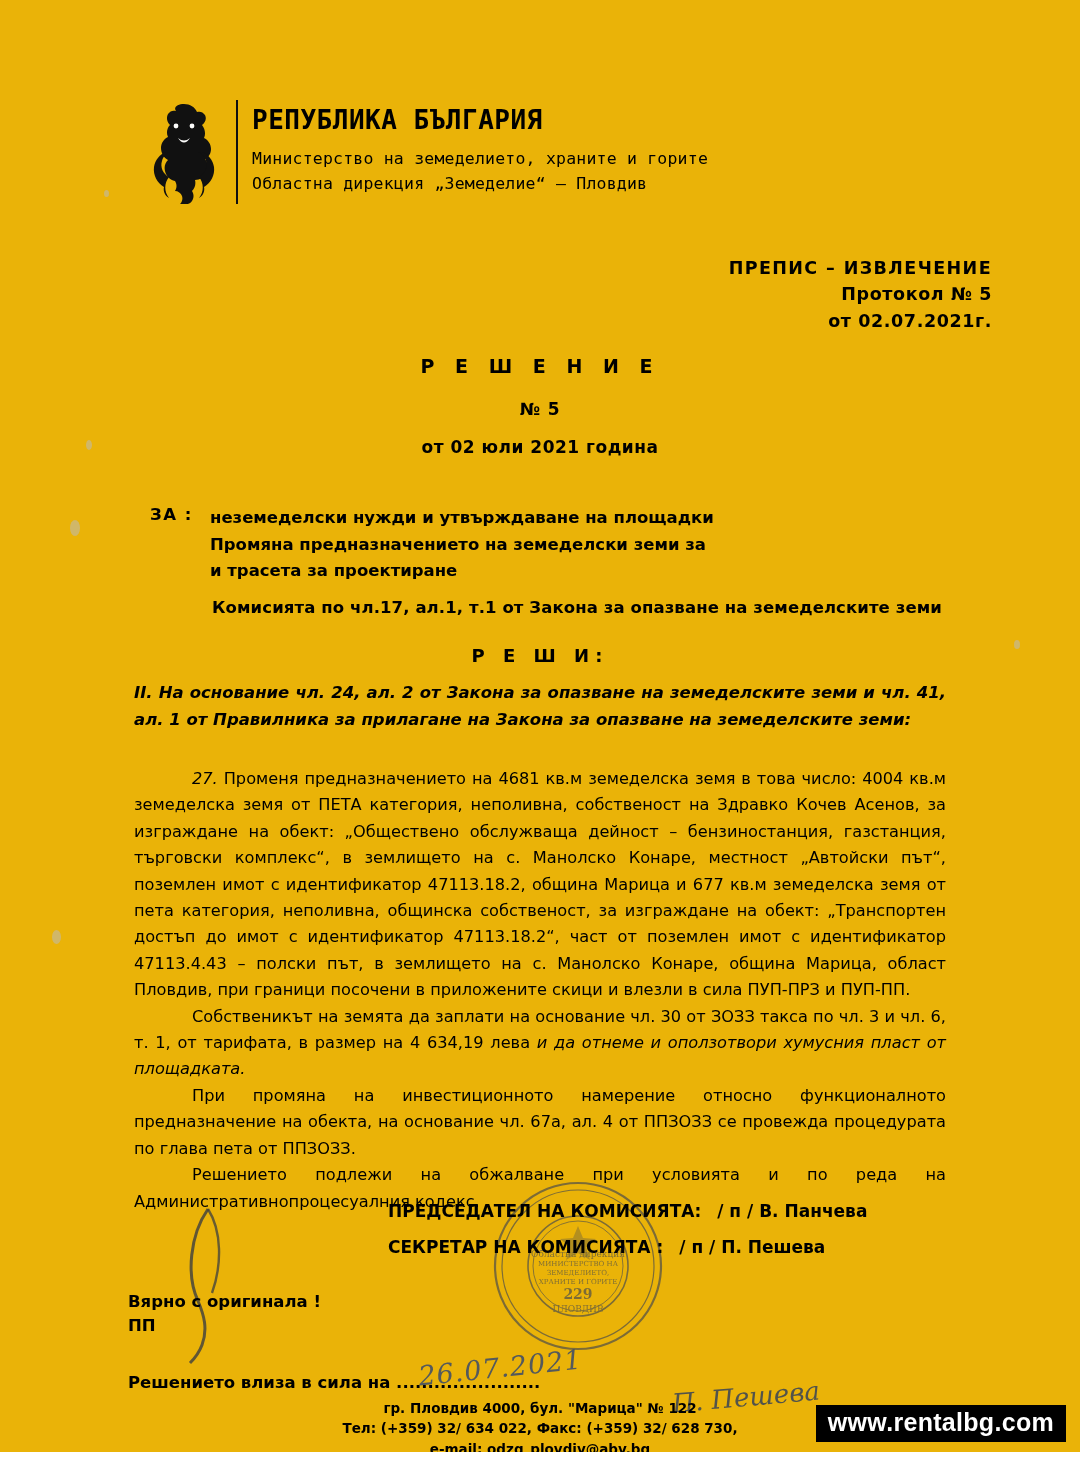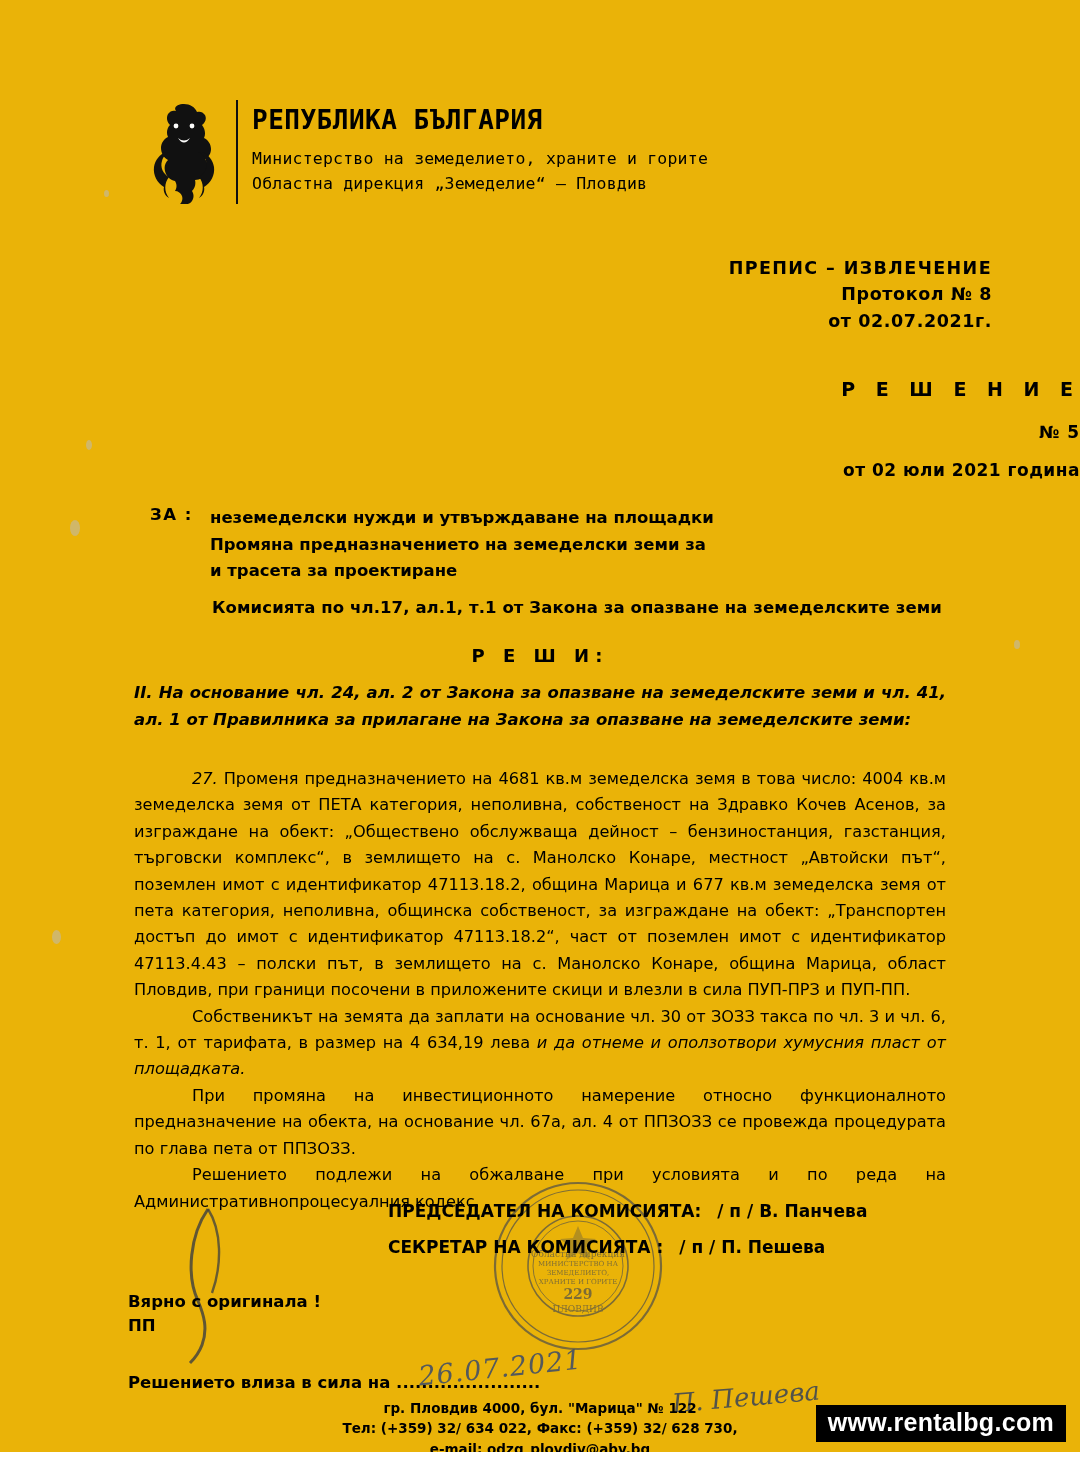--- a/index.html
+++ b/index.html
@@ -65,22 +65,22 @@
     line-height: 1.5;
     letter-spacing: 0.6px;
   }
   .docref .l1 { letter-spacing: 1.4px; }
 
   
   .title-block {
     position: absolute;
     left: 0;
     right: 0;
-    top: 378px;
-    text-align: right;
+    top: 355px;
+    text-align: center;
   }
   .t-reshenie {
     font-size: 19px;
     font-weight: bold;
     letter-spacing: 7px;
     margin-bottom: 22px;
   }
   .t-num {
     font-size: 17px;
     font-weight: bold;
@@ -315,21 +315,21 @@
     <div class="lh-divider"></div>
     <div class="lh-text">
       <div class="lh-title">РЕПУБЛИКА БЪЛГАРИЯ</div>
       <div class="lh-line">Министерство на земеделието, храните и горите</div>
       <div class="lh-line">Областна дирекция „Земеделие“ – Пловдив</div>
     </div>
   </div>
 
   <div class="docref">
     <div class="l1">ПРЕПИС – ИЗВЛЕЧЕНИЕ</div>
-    <div>Протокол № 8</div>
+    <div>Протокол № 5</div>
     <div>от 02.07.2021г.</div>
   </div>
 
   <div class="title-block">
     <div class="t-reshenie">Р Е Ш Е Н И Е</div>
     <div class="t-num">№ 5</div>
     <div class="t-date">от 02 юли 2021 година</div>
   </div>
 
   <div class="za-block">

